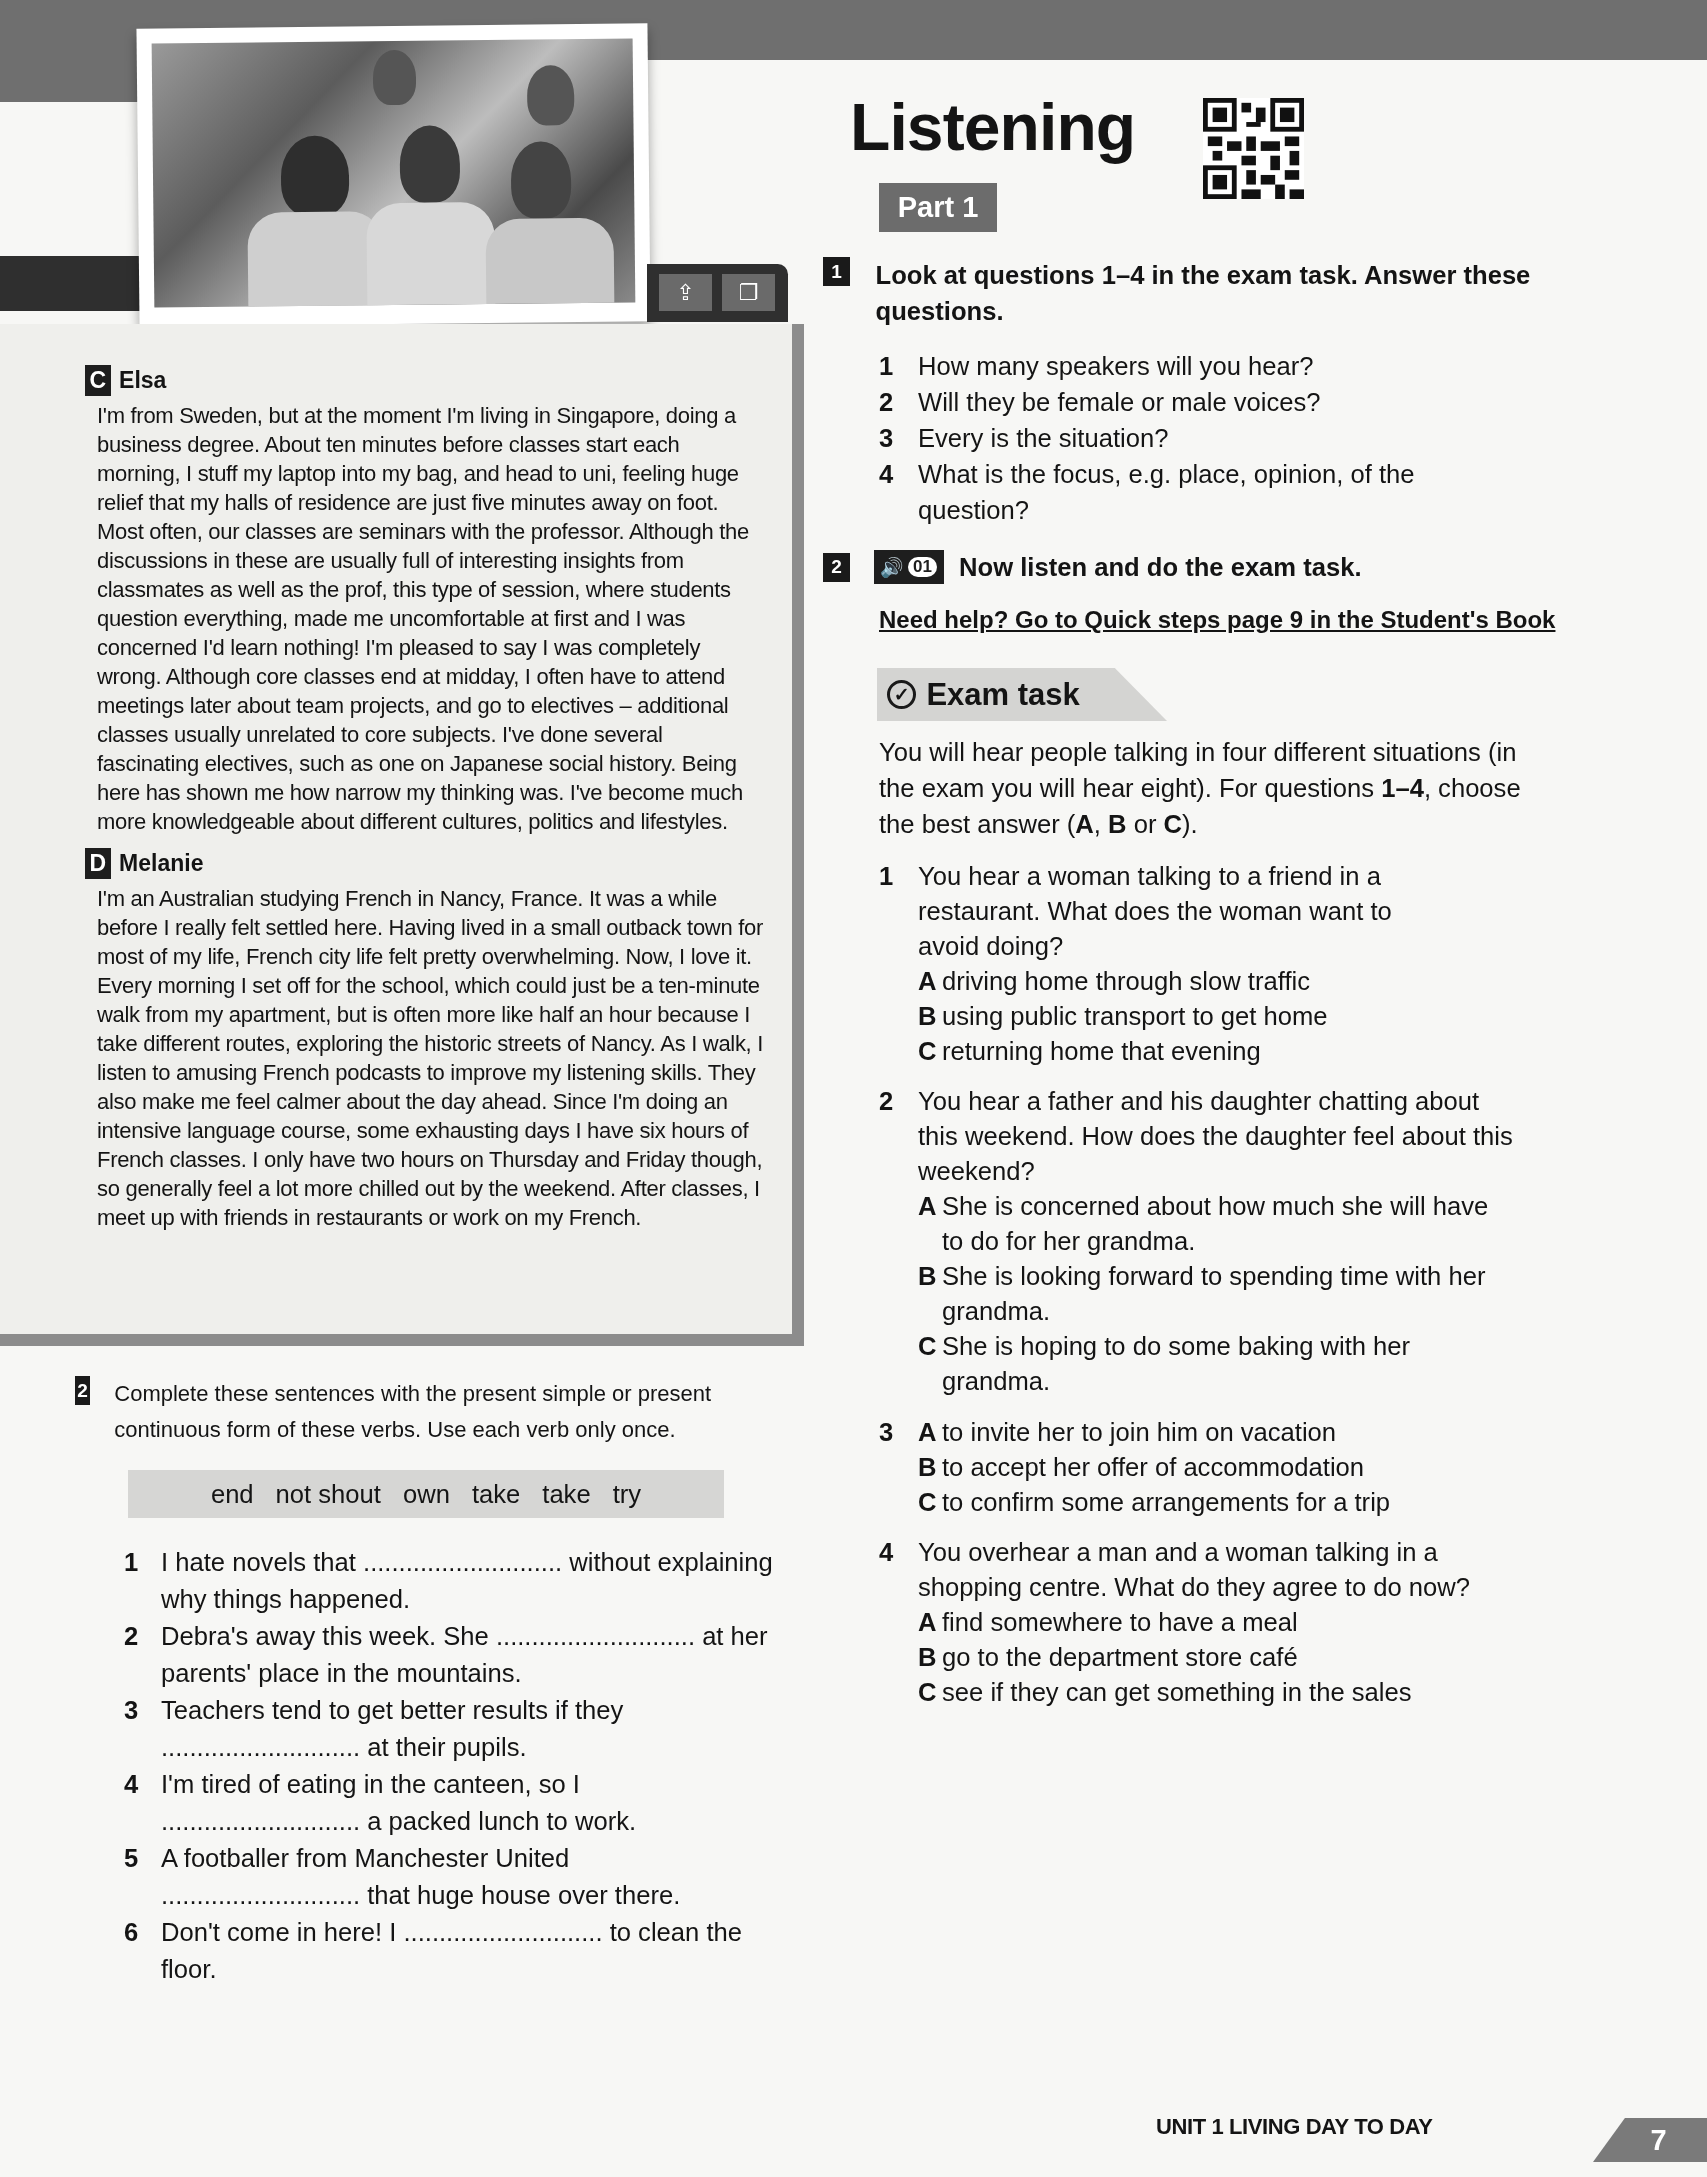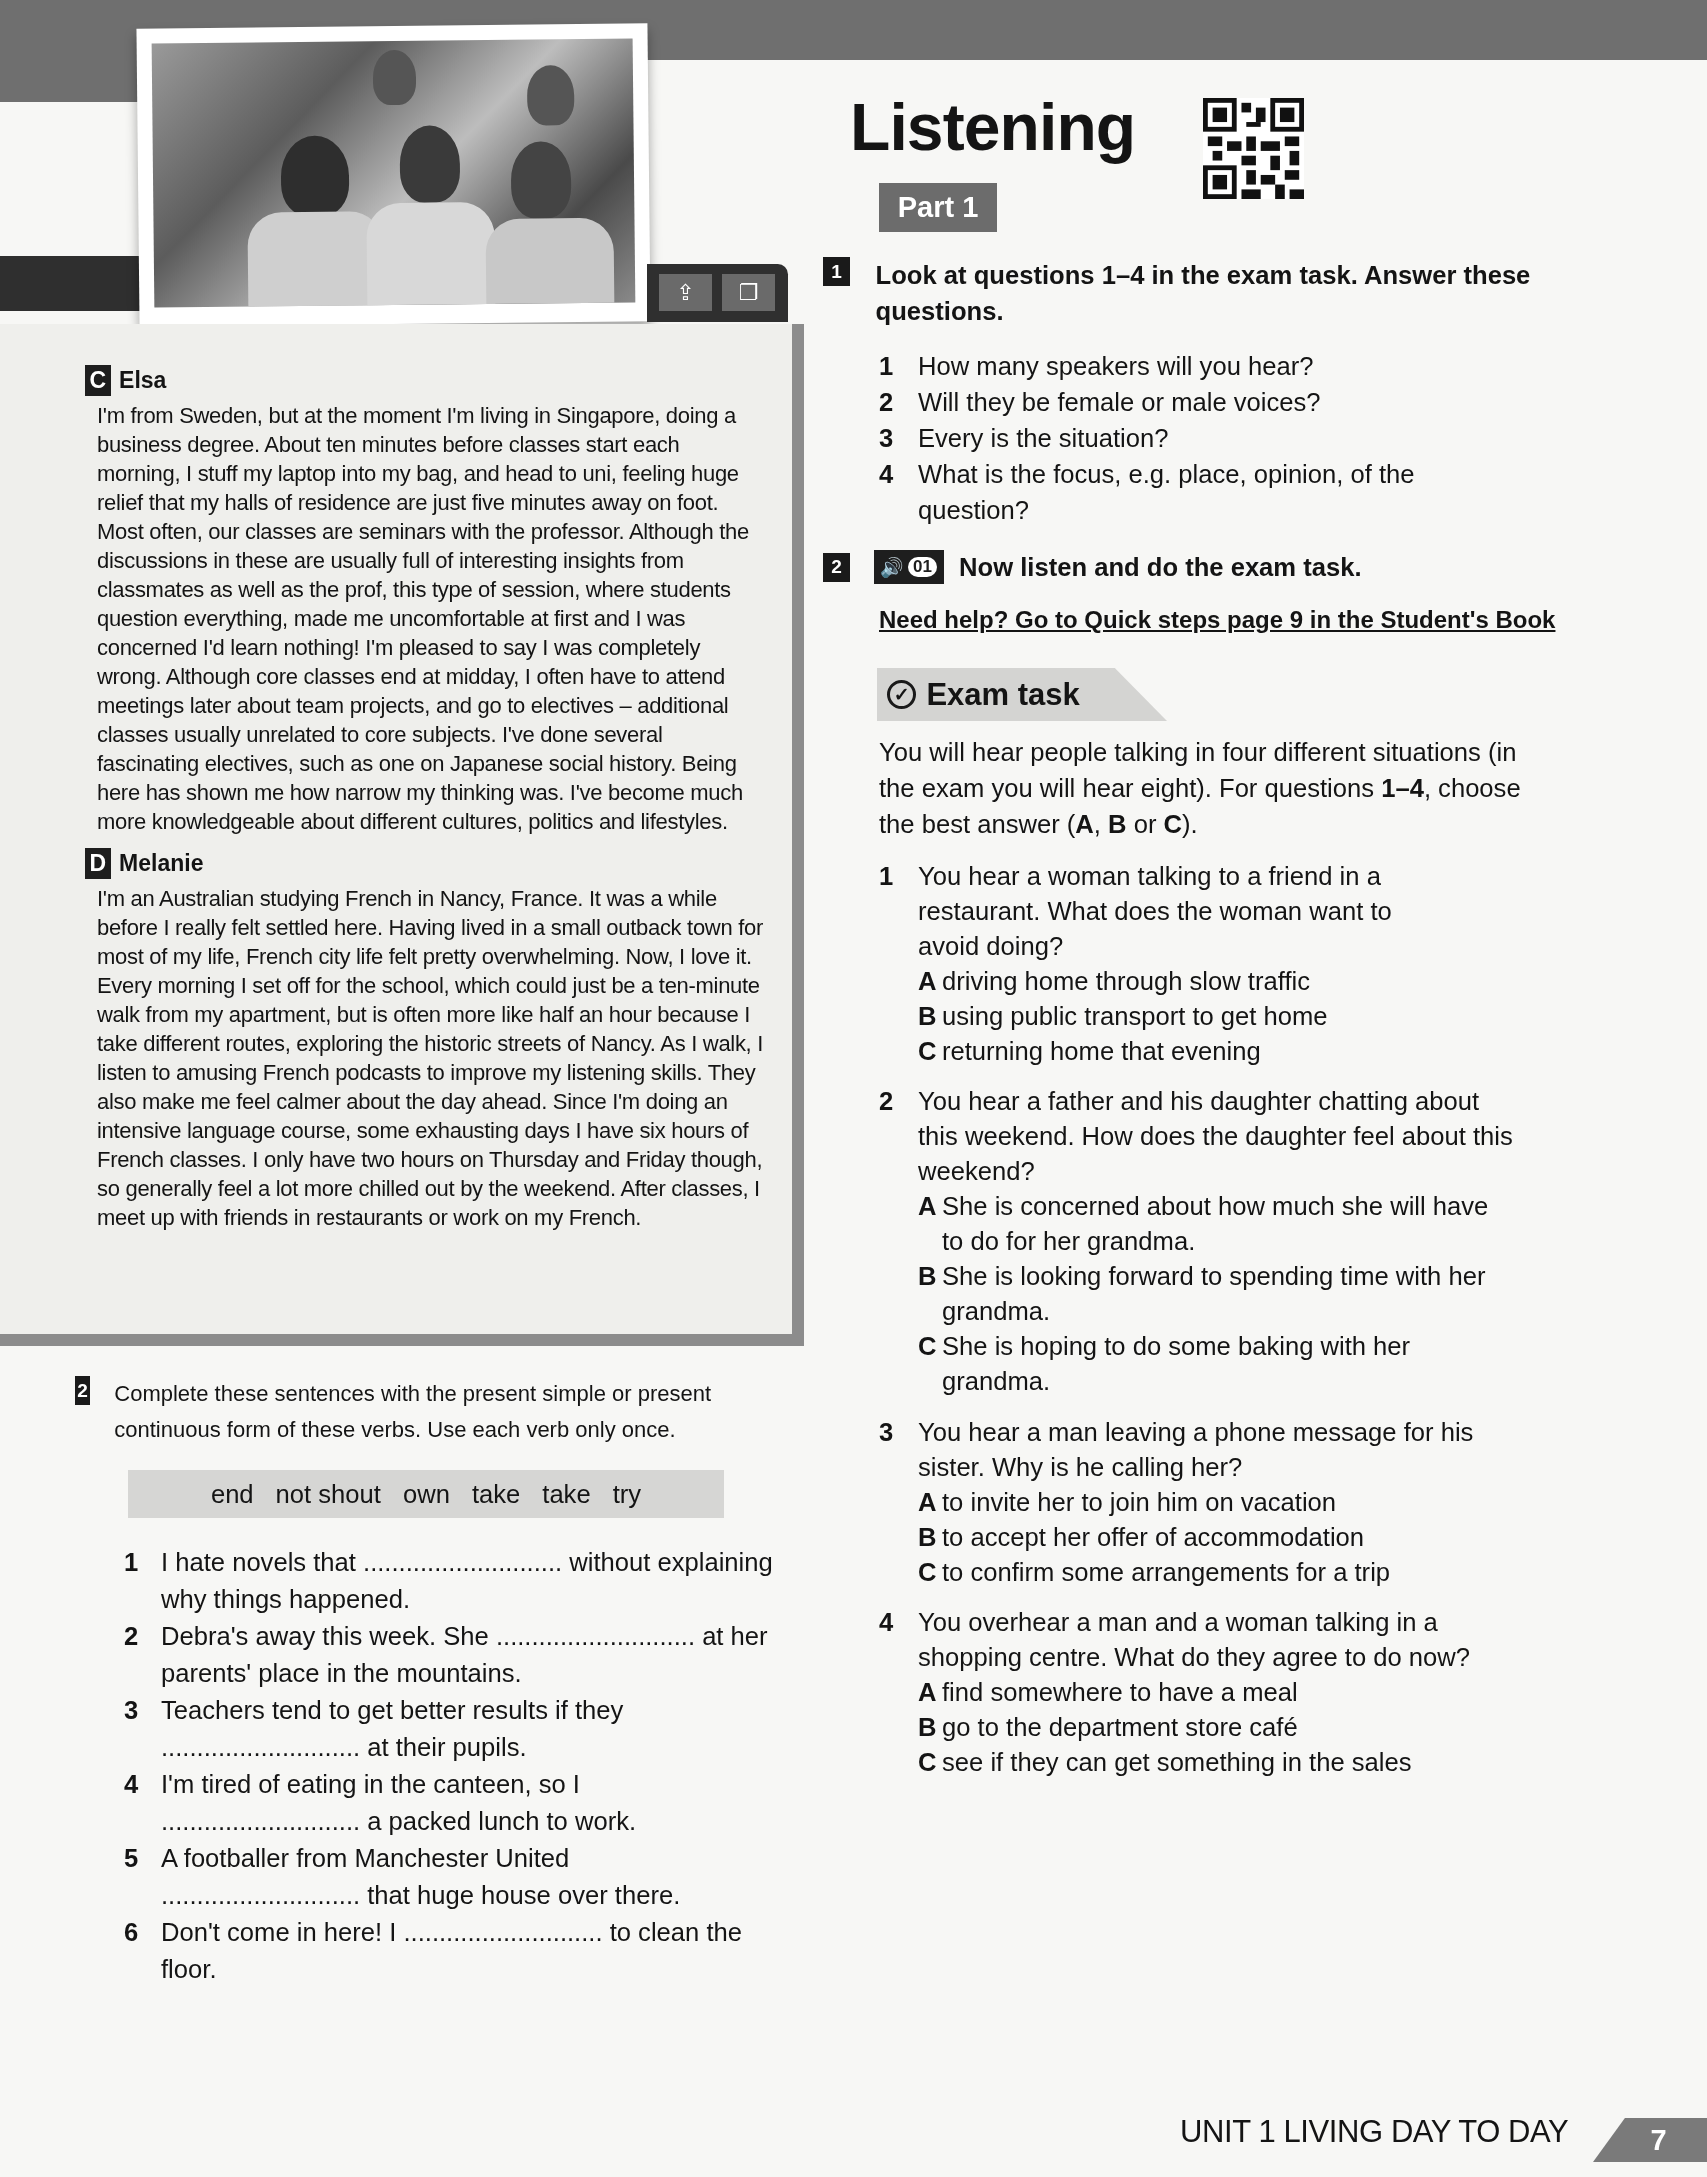--- a/index.html
+++ b/index.html
@@ -85,21 +85,21 @@
   .check-circle {
     width:29px; height:29px; border:3.4px solid #1a1a1a; border-radius:50%;
     display:inline-flex; align-items:center; justify-content:center; font-size:19px; box-sizing:border-box;
   }
   .intro { font-size:25.6px; line-height:36px; }
   .exam-q { display:flex; font-size:25.6px; line-height:35px; margin-bottom:15.3px; }
   .exam-q .n { width:39px; font-weight:bold; flex-shrink:0; }
   .opt { display:flex; }
   .opt .l { font-weight:bold; width:24px; flex-shrink:0; }
   
-  .footer-title { left:1180px; top:2114px; font-weight:normal; font-size:31px; letter-spacing:-0.4px; }
+  .footer-title { left:1156px; top:2114px; font-weight:bold; font-size:22px; letter-spacing:-0.4px; }
   .page-tab {
     left:1593px; top:2118px; width:114px; height:44px; background:#7a7a7a;
     clip-path:polygon(28% 0, 100% 0, 100% 100%, 0 100%);
     color:#fff; font-weight:bold; font-size:29px; display:flex; align-items:center; justify-content:center; padding-left:17px; box-sizing:border-box;
   }
 </style>
 </head>
 <body>
 
 <div class="abs top-band"></div>
@@ -299,21 +299,20 @@
         </div>
       <div class="opt">
           <span class="l">C</span>
           <span>She is hoping to do some baking with her grandma.</span>
         </div>
     </div>
   </div>
   <div class="exam-q">
     <span class="n">3</span>
     <div style="width:579px;">
-      <div>You hear a man leaving a phone message for his sister. Why is he calling her?</div>
       <div class="opt">
           <span class="l">A</span>
           <span>to invite her to join him on vacation</span>
         </div>
       <div class="opt">
           <span class="l">B</span>
           <span>to accept her offer of accommodation</span>
         </div>
       <div class="opt">
           <span class="l">C</span>

